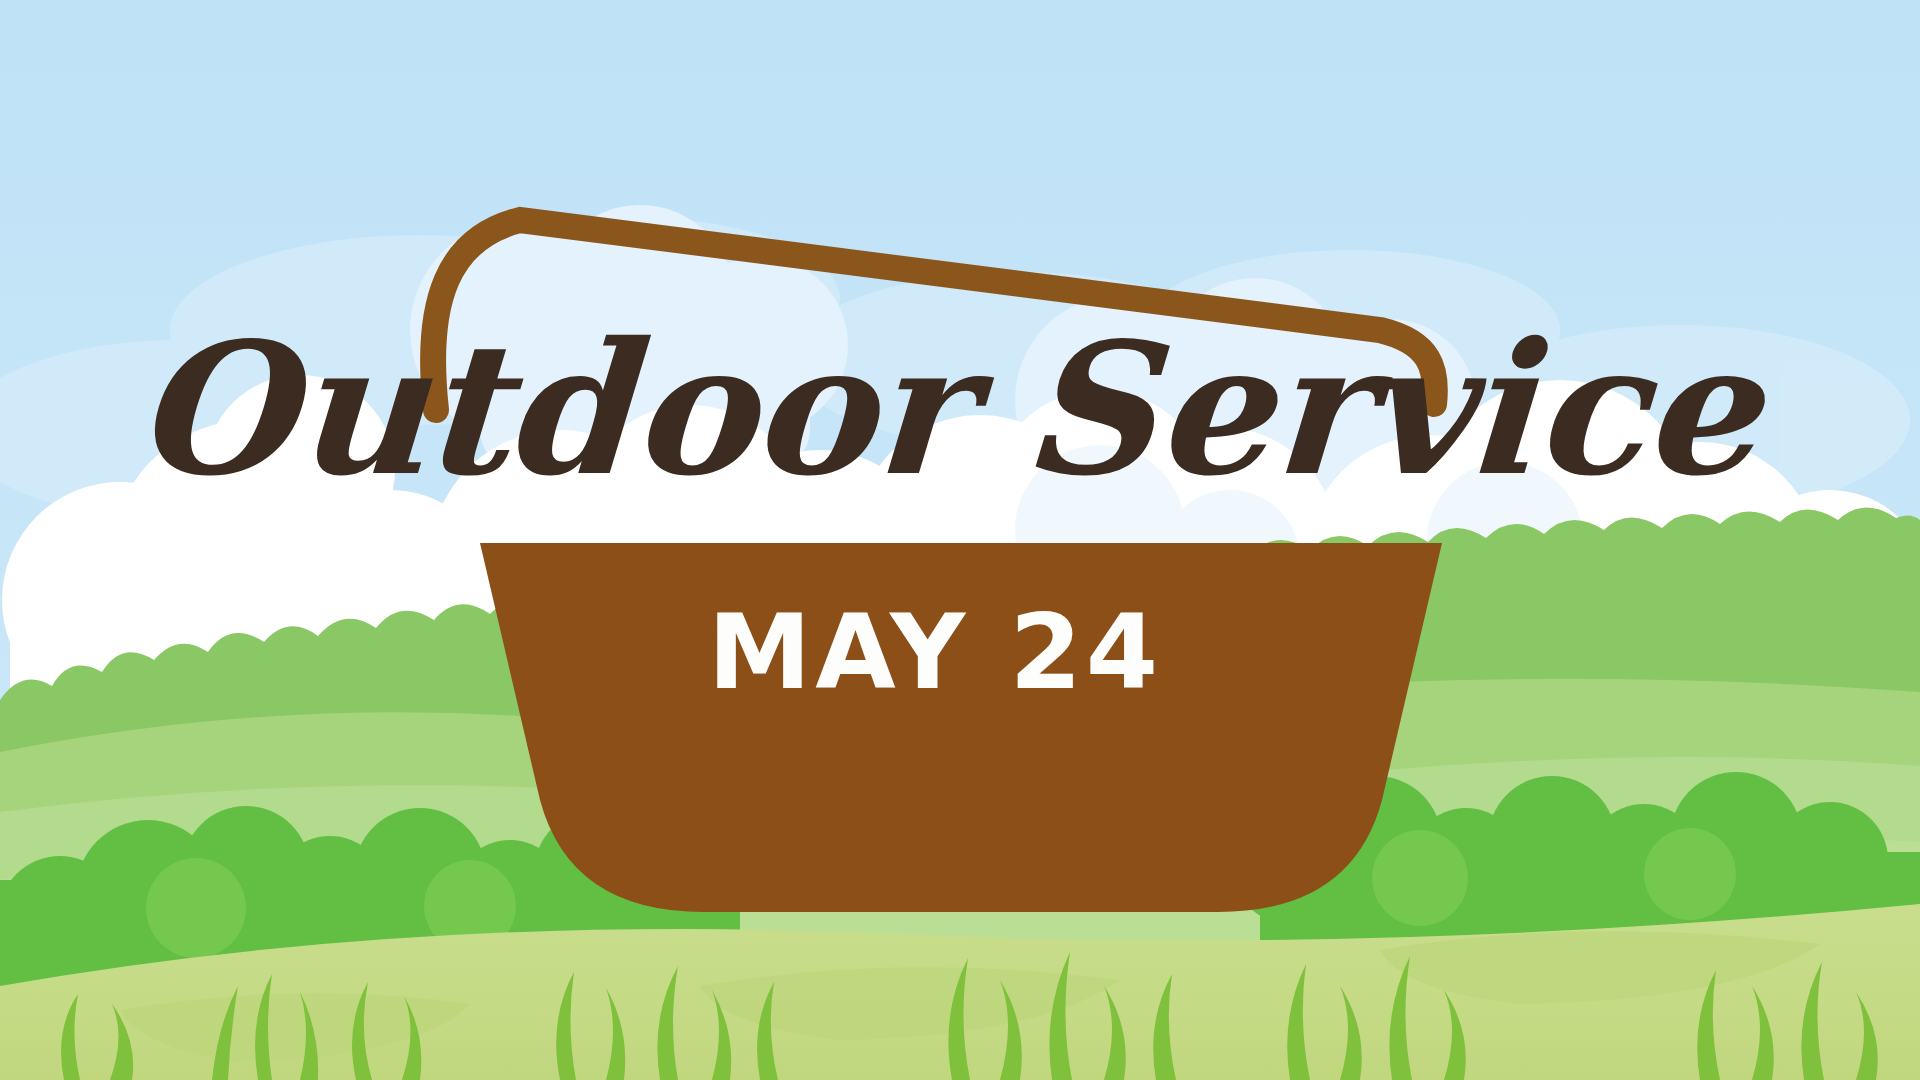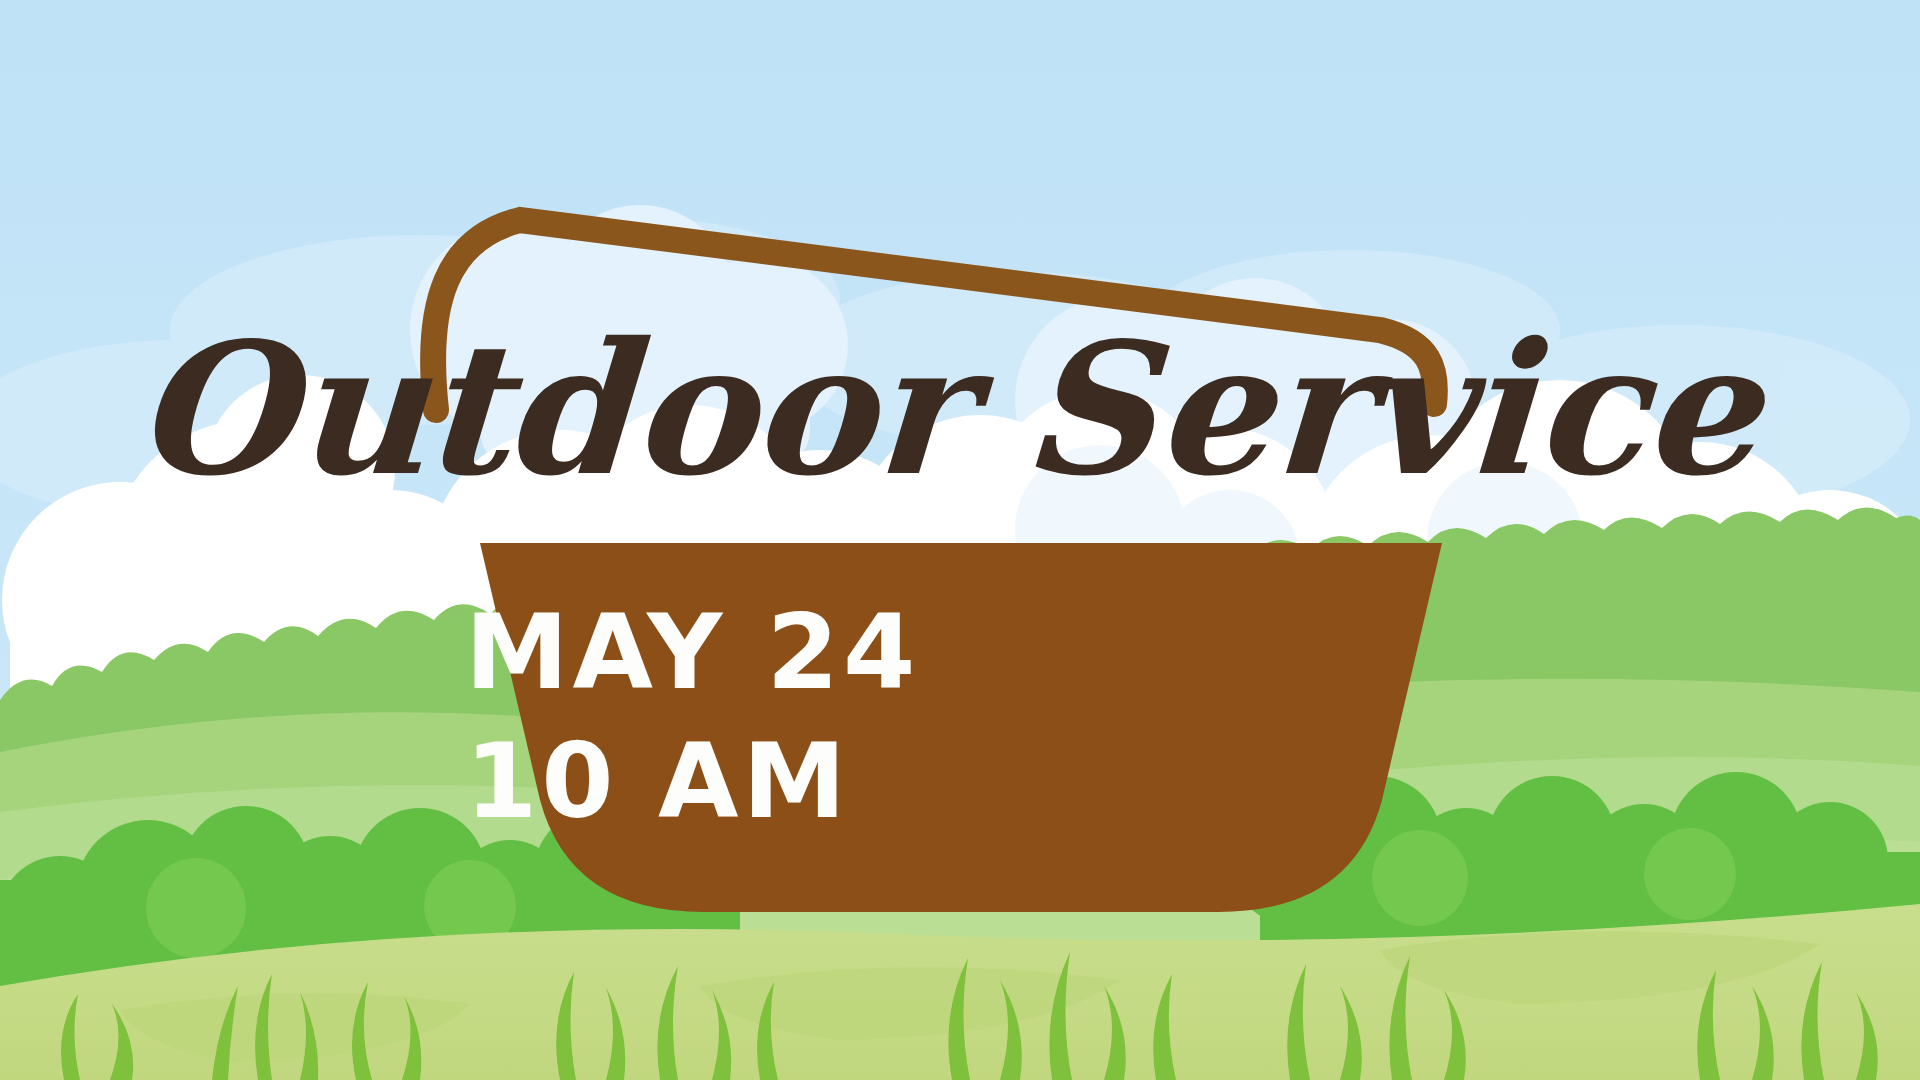--- a/index.html
+++ b/index.html
@@ -49,21 +49,21 @@
     transform: skewX(-6deg);
     white-space: nowrap;
   }
 
   
   .date-wrap {
     position: absolute;
     left: 465px;
     top: 588px;
     width: 940px;
-    text-align: left;
+    text-align: center;
     z-index: 45;
     pointer-events: none;
   }
   .date-line {
     font-family: "DejaVu Sans", sans-serif;
     font-weight: bold;
     color: #fdfdfb;
     font-size: 104px;
     line-height: 1.24;
     letter-spacing: 4px;
@@ -245,16 +245,15 @@
              L1442,543
              L1382,800
              Q1352,912 1218,912
              L704,912
              Q570,912 540,800
              Z"></path>
   </svg>
 
   <div class="date-wrap">
     <div class="date-line">MAY 24</div>
-    <div class="date-line">10 AM</div>
   </div>
 
 </div>
 
 </body></html>

